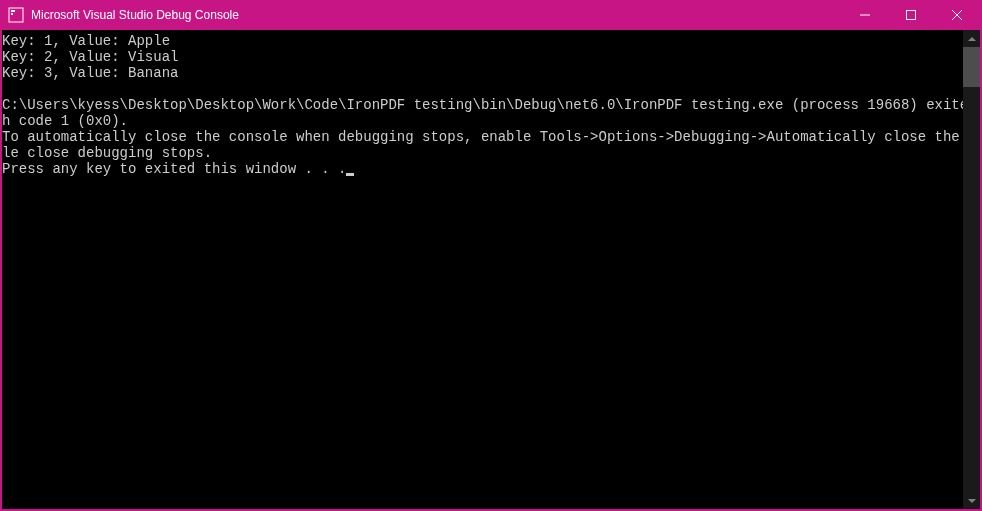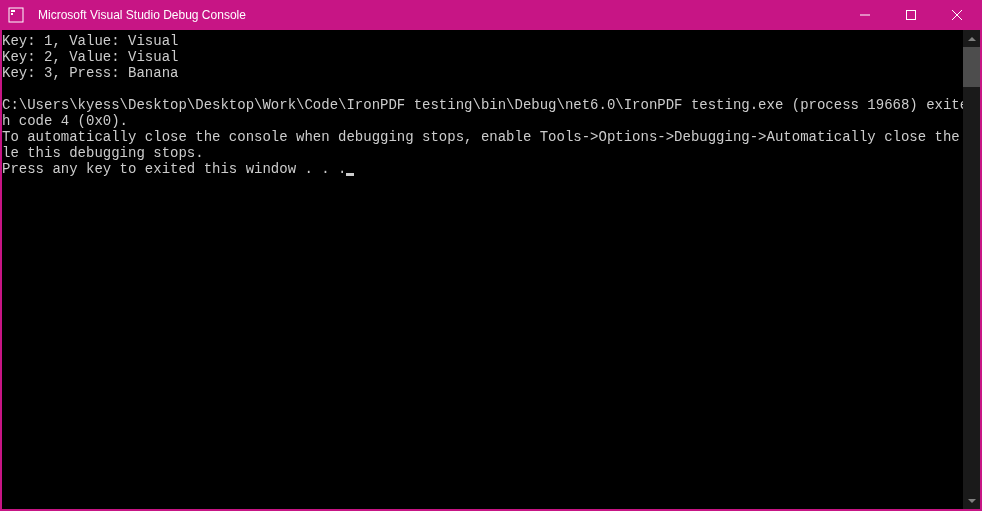--- a/index.html
+++ b/index.html
@@ -39,21 +39,20 @@
       align-items: center;
       justify-content: center;
     }
     .titlebar-icon svg {
       width: 16px;
       height: 16px;
     }
     .titlebar-title {
       flex: 1;
       font-size: 12px;
-      margin-left: 7px;
     }
     .titlebar-controls {
       display: flex;
       height: 100%;
     }
     .titlebar-btn {
       width: 46px;
       height: 100%;
       display: flex;
       align-items: center;
@@ -148,28 +147,28 @@
       </div>
       <div class="titlebar-btn">
         <svg viewBox="0 0 10 10">
           <line x1="0" y1="0" x2="10" y2="10" stroke="#ffffff" stroke-width="1"></line>
           <line x1="10" y1="0" x2="0" y2="10" stroke="#ffffff" stroke-width="1"></line>
         </svg>
       </div>
     </div>
   </div>
   <div class="console-area">
-    <div class="console-content"><span>Key: 1, Value: Visual</span>
+    <div class="console-content"><span>Key: 1, Value: Apple</span>
 <span>Key: 2, Value: Visual</span>
-<span>Key: 3, Press: Banana</span>
+<span>Key: 3, Value: Banana</span>
 <span></span>
 <span>C:\Users\kyess\Desktop\Desktop\Work\Code\IronPDF testing\bin\Debug\net6.0\IronPDF testing.exe (process 19668) exited wit</span>
-<span>h code 4 (0x0).</span>
+<span>h code 1 (0x0).</span>
 <span>To automatically close the console when debugging stops, enable Tools-&gt;Options-&gt;Debugging-&gt;Automatically close the conso</span>
-<span>le this debugging stops.</span>
+<span>le close debugging stops.</span>
 <span>Press any key to exited this window . . .</span><span class="cursor-block"></span></div>
     <div class="scrollbar">
       <div class="scroll-arrow up">
         <svg width="8" height="4" viewBox="0 0 8 4">
             <polygon points="4,0 8,4 0,4" fill="#808080"></polygon>
           </svg>
       </div>
       <div class="scroll-thumb"></div>
       <div class="scroll-arrow down">
         <svg width="8" height="4" viewBox="0 0 8 4">

